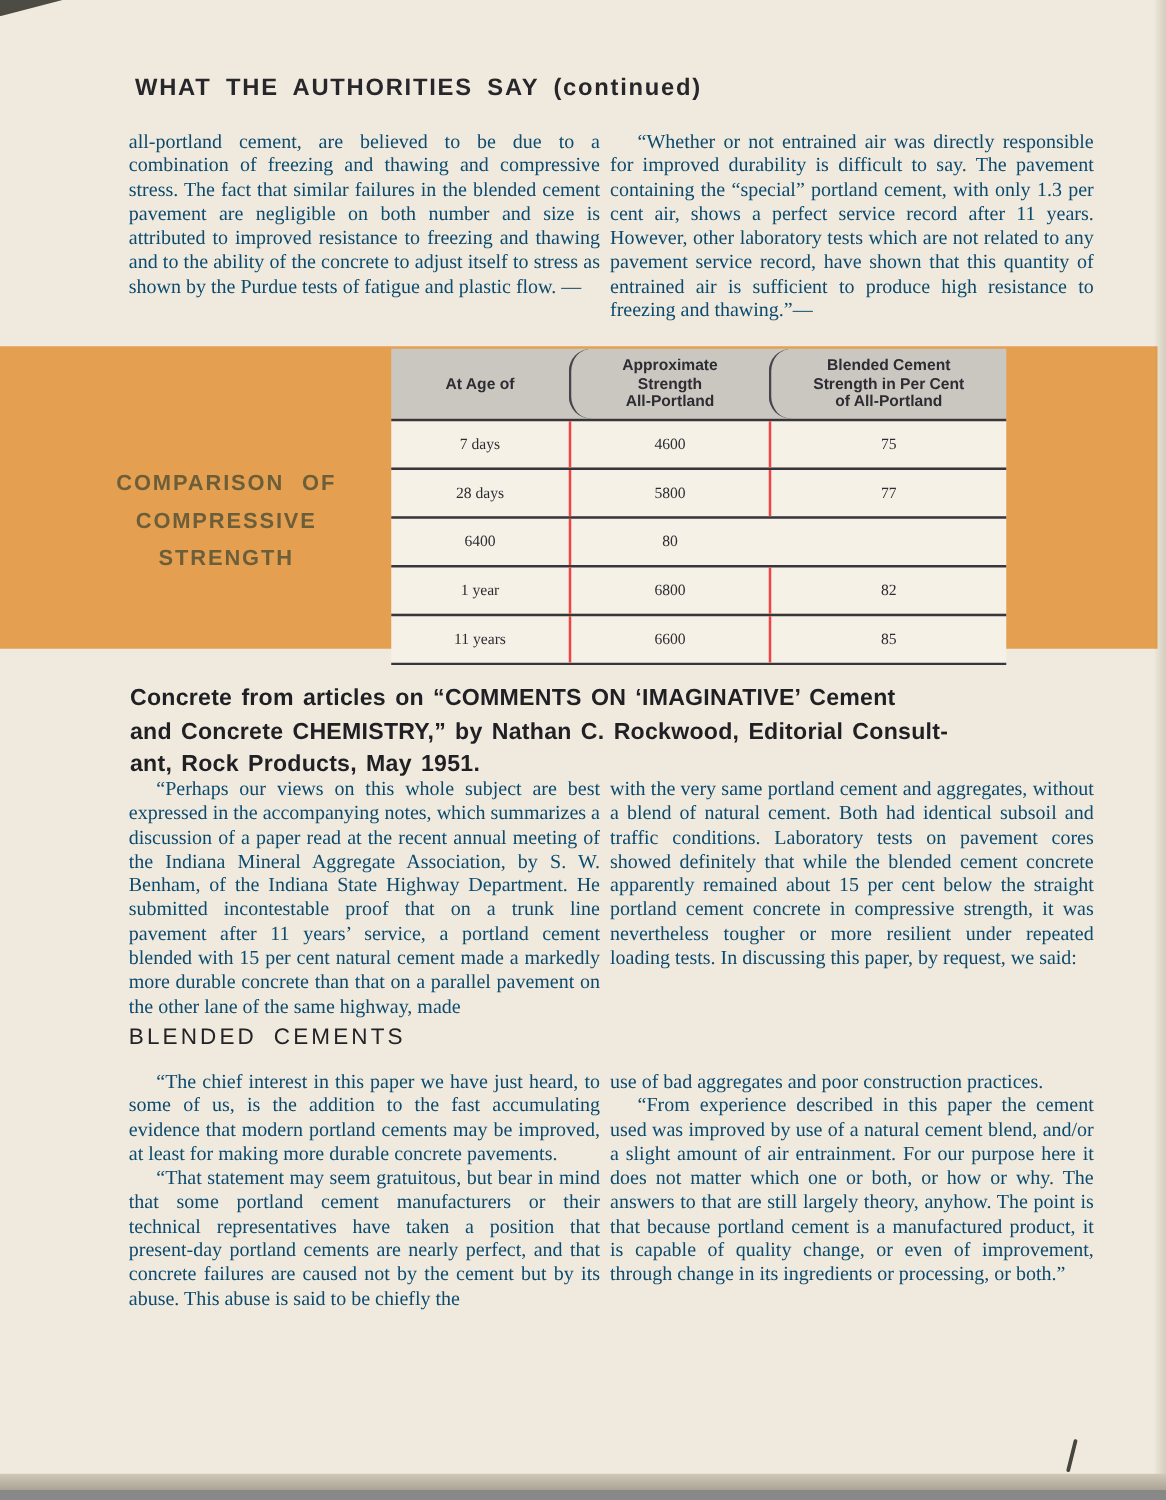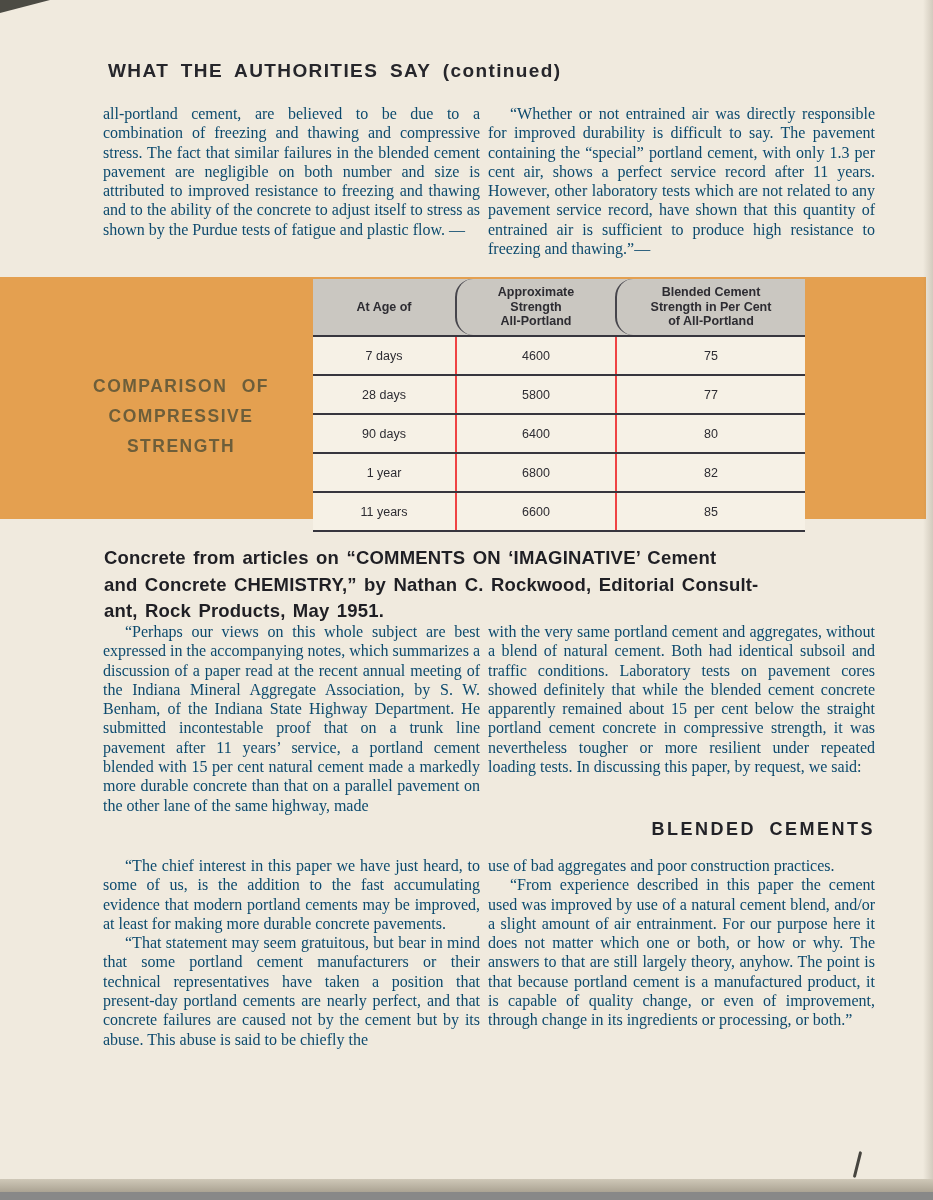--- a/index.html
+++ b/index.html
@@ -59,34 +59,34 @@
   .ctable .thead .cell {
     display:flex; align-items:center; justify-content:center; text-align:center;
     font-weight:bold; font-size:12.5px; line-height:14.5px; white-space:pre-line;border-radius:18px;
   }
   .ctable .thead .cell + .cell { border-left:2px solid #46454c; }
   .ctable .trow {
     display:grid; grid-template-columns:142px 160px 190px; height:37px;
     background:#f6f1e6; border-top:2px solid #37363e;
   }
   .ctable .trow .cell {
-    display:flex; align-items:center; justify-content:center; font-size:12.5px;
+    display:flex; align-items:center; justify-content:center; font-size:12.5px;font-family:Liberation Serif, serif;
   }
   .ctable .trow .cell + .cell { border-left:2px solid #ef4444;text-align:right; }
 
   .excerpt-heading {
     position:absolute; left:104px; top:545px; width:790px;
     font-family:"Liberation Sans", sans-serif; font-weight:bold;
     font-size:18.5px; line-height:26.5px; letter-spacing:0.2px; word-spacing:2px;
     color:#1f1f24;
   }
   .blended-heading {
-    position:absolute; left:103px; top:819px; width:772px; margin:0; text-align:right;
+    position:absolute; left:103px; top:819px; width:772px; margin:0; text-align:left;
     font-family:"Liberation Sans", sans-serif;
-    font-size:18px; font-weight:bold; letter-spacing:2.5px; word-spacing:6px;
+    font-size:18px; font-weight:normal; letter-spacing:2.5px; word-spacing:6px;
     color:#222227;
   }
   .page-number {
     position:absolute; left:92px; top:1176px;
     font-size:16.5px; color:#8b5cf6;
   }
   .bottom-strip {
     position:absolute; left:0; bottom:0; width:100%; height:13px;
     background:linear-gradient(180deg,#cfc8b8,#aba393);
   }
@@ -133,21 +133,20 @@
       <div class="cell">7 days</div>
       <div class="cell">4600</div>
       <div class="cell">75</div>
     </div>
     <div class="trow">
       <div class="cell">28 days</div>
       <div class="cell">5800</div>
       <div class="cell">77</div>
     </div>
     <div class="trow">
-      <div class="cell">90 days</div>
       <div class="cell">6400</div>
       <div class="cell">80</div>
     </div>
     <div class="trow">
       <div class="cell">1 year</div>
       <div class="cell">6800</div>
       <div class="cell">82</div>
     </div>
     <div class="trow">
       <div class="cell">11 years</div>

